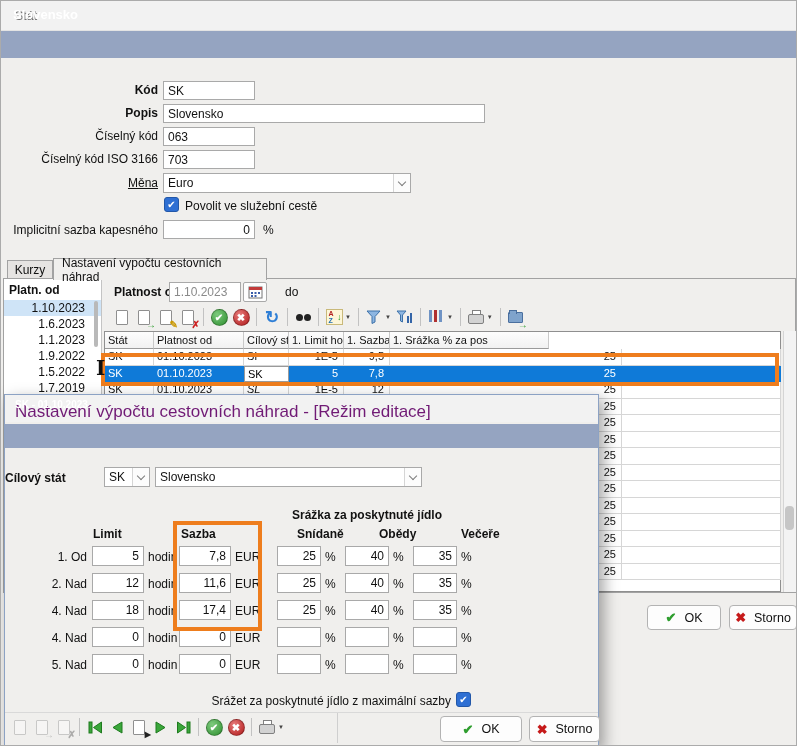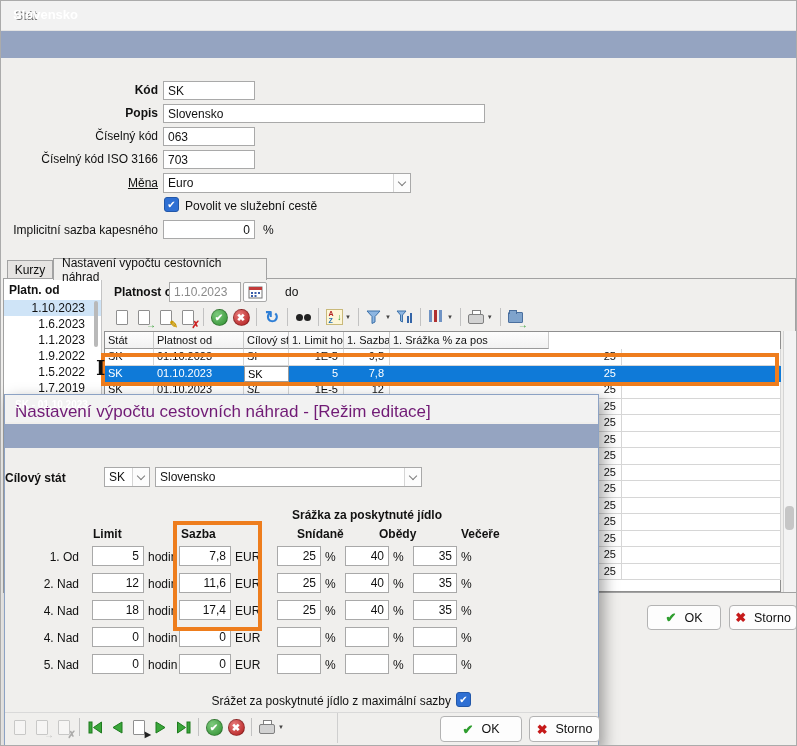--- a/index.html
+++ b/index.html
@@ -104,21 +104,21 @@
   .btn .okg { color:#2f9e2f; font-weight:bold; font-size:13px; }
   .btn .xr { color:#c61a1a; font-weight:bold; font-size:13px; }
 
   
   #modal { left:3px; top:393px; width:595px; height:353px; background:#f0efed; border:1px solid #8ca2c4;
            box-shadow:5px 5px 14px rgba(0,0,0,.35); z-index:10; }
   .mtitle { left:0; top:0; width:100%; height:27px; background:#f2f2f2; }
   .mtitletxt { left:10px; top:7px; color:#701a75; font-size:17px; }
   .mhdr { left:0; top:29px; width:100%; height:24px; background:#95a4c1; }
   .mhdrtxt { left:10px; top:4px; color:#fff; font-weight:bold; font-size:10px; }
-  .mlabel { left:0; width:74px; text-align:right; }
+  .mlabel { left:0; width:82px; text-align:right; }
   .minp { position:absolute; background:#fff; border:1px solid #a9a9a9; height:20px; font-size:12px;
           display:flex; align-items:center; padding:0 4px; }
   .minp.num { justify-content:flex-end; }
   .munit { position:absolute; font-size:12px; }
   .mfootline { left:0; top:317px; width:100%; border-top:1px solid #d9d9d9; }
   .mtbar { left:4px; top:320px; }
   .mtbar-border { left:332px; top:318px; width:1px; height:30px; background:#cfcfcf; }
 </style>
 </head>
 <body>

